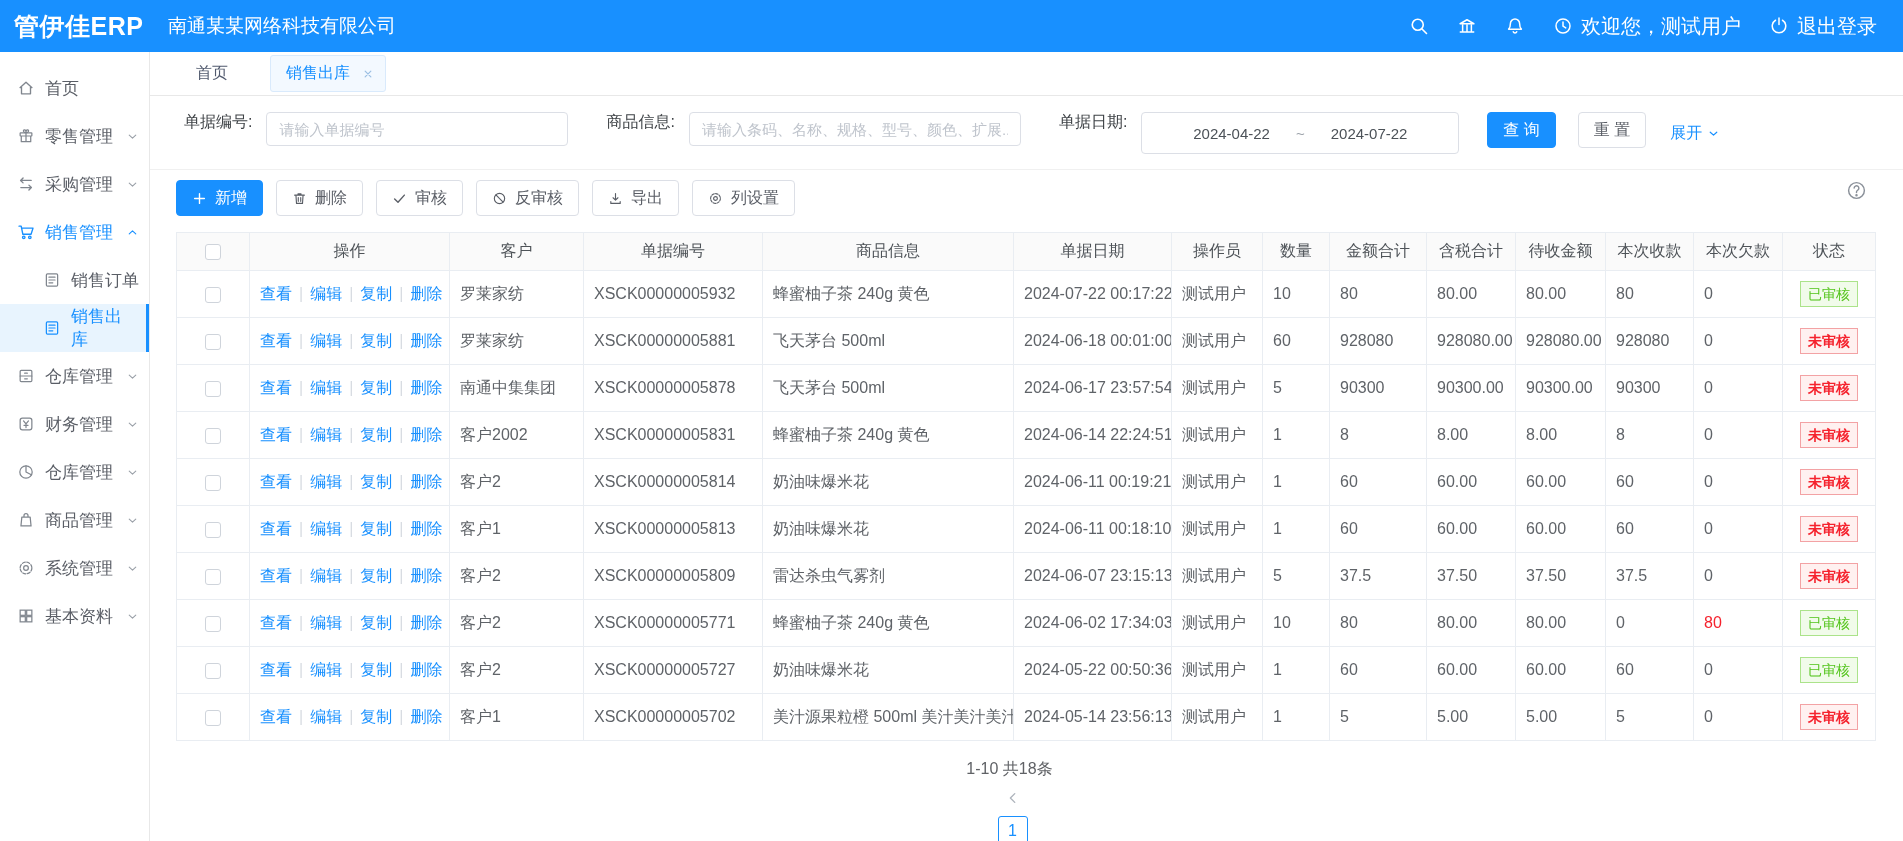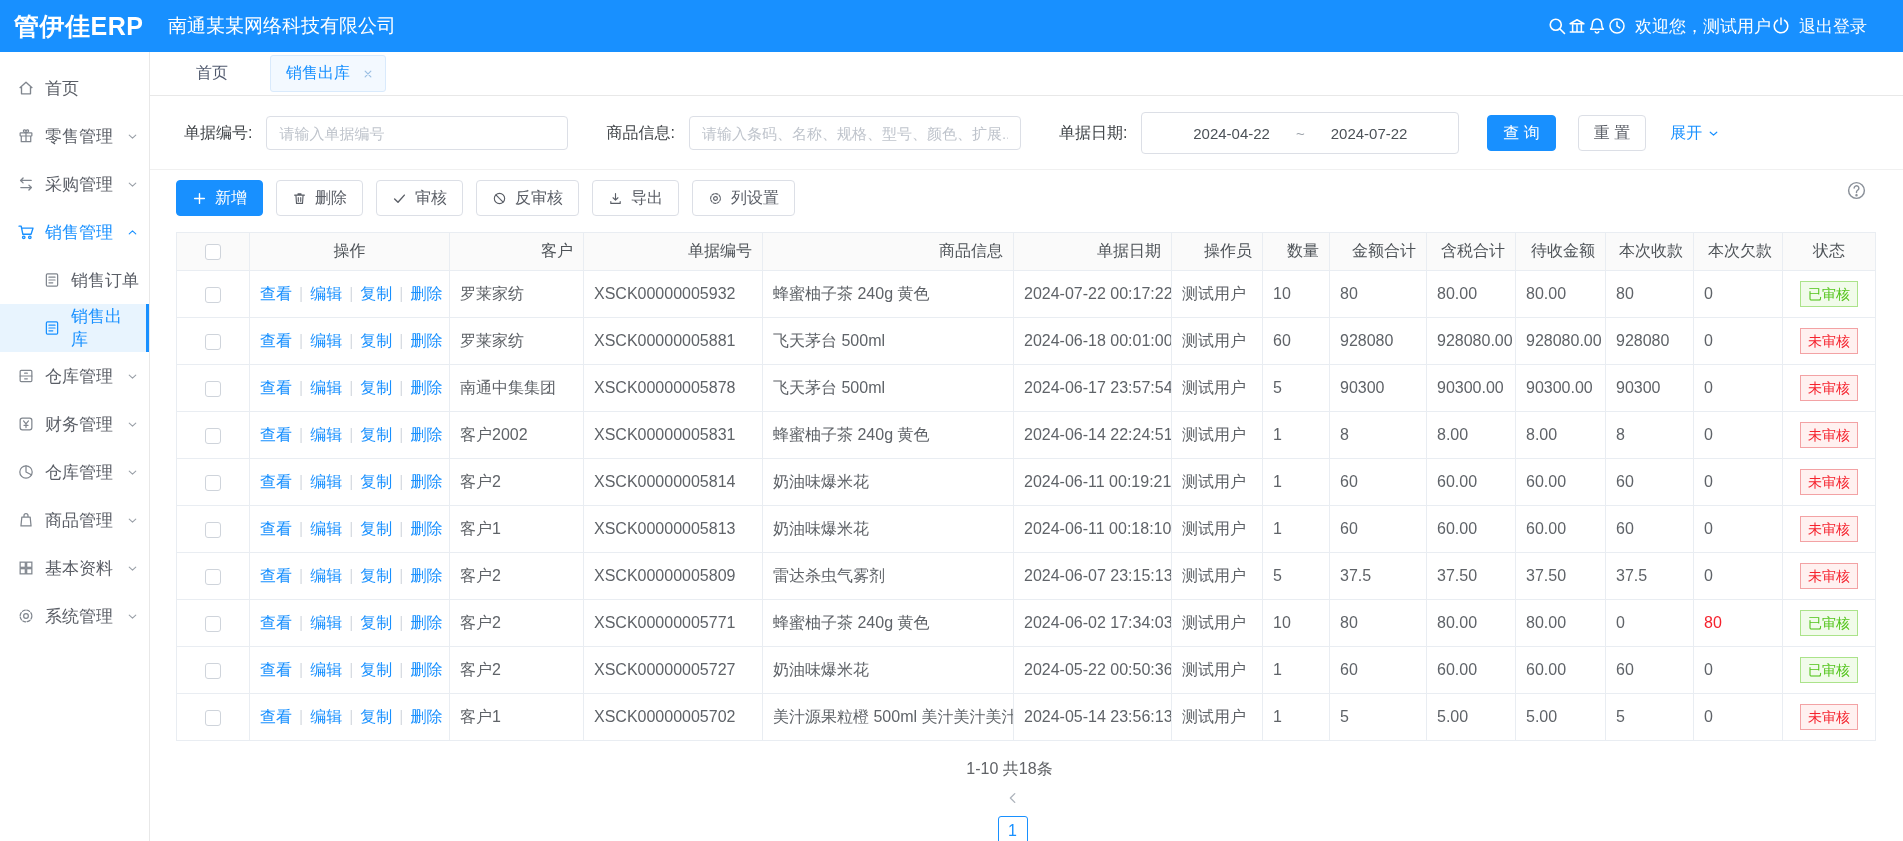--- a/index.html
+++ b/index.html
@@ -5,21 +5,21 @@
   * { margin:0; padding:0; box-sizing:border-box; }
   html,body { width:1903px; height:841px; overflow:hidden; background:#fff;
     font-family:"Liberation Sans","DejaVu Sans",sans-serif; }
   svg { display:block; }
 
   
   .topbar { position:fixed; top:0; left:0; width:1903px; height:52px; background:#1890ff;
     display:flex; align-items:center; color:#fff; z-index:20; }
   .logo { width:150px; padding-left:14px; font-size:25px; font-weight:bold; letter-spacing:.5px; white-space:nowrap; }
   .company { margin-left:18px; font-size:19px; }
-  .topbar-right { margin-left:auto; display:flex; align-items:center; padding-right:36px; font-size:17px; }
+  .topbar-right { margin-left:auto; display:flex; align-items:center; gap:28px; padding-right:26px; font-size:20px; }
   .tb-icon { width:20px; height:20px; cursor:pointer; }
   .tb-group { display:flex; align-items:center; gap:8px; cursor:pointer; }
 
   
   .sidebar { position:fixed; top:52px; left:0; bottom:0; width:150px; background:#fff;
     border-right:1px solid #e8e8e8; padding-top:12px; z-index:10; }
   .side-item { height:48px; display:flex; align-items:center; padding:0 10px 0 17px;
     color:#5a5e66; font-size:17px; cursor:pointer; }
   .side-item .sicon { width:18px; height:18px; margin-right:10px; color:#80868e; flex:none; }
   .side-item .chev { width:13px; height:13px; margin-left:auto; color:#9aa0a8; flex:none; }
@@ -32,21 +32,21 @@
   .main { position:fixed; top:52px; left:150px; width:1753px; bottom:0; background:#fff; }
 
   .tabbar { height:44px; border-bottom:1px solid #e8e8e8; display:flex; align-items:center;
     padding-left:46px; gap:42px; }
   .tab { font-size:16px; color:#515a6e; cursor:pointer; }
   .tab.active { color:#1890ff; background:#f3f9ff; border:1px solid #d9eafc; border-radius:3px;
     padding:7px 11px 7px 15px; display:flex; align-items:center; gap:12px; }
   .tab .close { width:12px; height:12px; color:#9bbfe3; cursor:pointer; }
 
   
-  .filters { display:flex; align-items:center; padding:16px 8px 15px 34px; border-bottom:1px solid #f0f0f0; }
+  .filters { display:flex; padding:16px 8px 15px 34px; border-bottom:1px solid #f0f0f0; }
   .f-label { font-size:16px; color:#3f4347; white-space:nowrap; }
   .f-input { height:34px; border:1px solid #dcdfe6; border-radius:4px; padding:0 12px; font-size:15px;
     color:#4d7c0f; outline:none; font-family:inherit; }
   .f-input::placeholder { color:#bfc4cc; }
   .in1 { width:302px; margin-left:14px; }
   .lab2 { margin-left:38px; }
   .in2 { width:332px; margin-left:14px; }
   .lab3 { margin-left:38px; }
   .datebox { width:318px; height:42px; margin-left:14px; border:1px solid #dcdfe6; border-radius:4px;
     display:flex; align-items:center; justify-content:center; gap:26px; font-size:15px; color:#4c5258; cursor:pointer; }
@@ -62,30 +62,30 @@
 
   
   .toolbar { display:flex; align-items:center; gap:13px; padding:10px 26px; position:relative; }
   .b-icon { width:15px; height:15px; }
   .help { position:absolute; right:36px; top:10px; width:21px; height:21px; color:#8a9099; cursor:pointer; }
 
   
   .table-wrap { margin:6px 28px 0 26px; }
   table { border-collapse:collapse; table-layout:fixed; width:1699px; }
   th, td { border:1px solid #e9edf2; font-weight:400; white-space:nowrap; overflow:hidden; }
-  th { height:38px; background:#fafafa; font-size:16px; color:#4e5358; text-align:right; padding:0 10px; }
+  th { height:38px; background:#fafafa; font-size:16px; color:#4e5358; text-align:center; padding:0 10px; }
   th.center, td.center { text-align:center; padding:0; }
   td { height:47px; font-size:16px; color:#5f6368; padding:0 10px; }
   .checkbox { display:inline-block; width:16px; height:16px; border:1px solid #cfd4db; border-radius:3px;
     background:#fff; vertical-align:middle; cursor:pointer; }
   .link { color:#1890ff; cursor:pointer; text-decoration:none; }
   .sep { color:#d8dce2; margin:0 7px; }
   .badge { display:inline-block; font-size:14px; line-height:1; padding:5px 7px; border-radius:0; border:1px solid; }
   .badge.approved { color:#52c41a; background:#f1fbea; border-color:#abe38a; }
-  .badge.pending  { color:#f5222d; background:#fff1f0; border-color:#f3a2a4; }
+  .badge.pending  { color:#f5222d; background:#fff1f0; border-color:#f3a2a4;font-weight:bold; }
   td .red { color:#f5222d; }
 
   
   .pagination { display:flex; align-items:center; justify-content:flex-end; gap:11px;
     margin:18px 28px 0 0; font-size:16px; color:#606266;flex-direction:column; }
   .pg-total { margin-right:6px; }
   .pg-arrow { width:14px; height:14px; color:#aeb4bc; cursor:pointer; }
   .pg-arrow.next { color:#6b7178; }
   .page-btn { min-width:30px; height:30px; line-height:28px; text-align:center; cursor:pointer; }
   .page-btn.current { border:1px solid #1890ff; color:#1890ff; border-radius:3px; }
@@ -259,42 +259,42 @@
       </span>
     <span>商品管理</span>
     <span class="chev">
         <svg viewBox="0 0 16 16" fill="none" stroke="currentColor" stroke-width="1.4" stroke-linecap="round" stroke-linejoin="round">
           <path d="M4 6.4 8 10l4-3.6"></path>
         </svg>
       </span>
   </div>
   <div class="side-item">
     <span class="sicon">
+        <svg viewBox="0 0 16 16" fill="none" stroke="currentColor" stroke-width="1.1" stroke-linecap="round">
+          <circle cx="8" cy="8" r="2.1"></circle>
+          <circle cx="8" cy="8" r="5.2" stroke-dasharray="2.7 1.4"></circle>
+        </svg>
+      </span>
+    <span>系统管理</span>
+    <span class="chev">
+        <svg viewBox="0 0 16 16" fill="none" stroke="currentColor" stroke-width="1.4" stroke-linecap="round" stroke-linejoin="round">
+          <path d="M4 6.4 8 10l4-3.6"></path>
+        </svg>
+      </span>
+  </div>
+  <div class="side-item">
+    <span class="sicon">
         <svg viewBox="0 0 16 16" fill="none" stroke="currentColor" stroke-width="1.1">
           <rect x="2.8" y="2.8" width="4.6" height="4.6"></rect>
           <rect x="8.6" y="2.8" width="4.6" height="4.6"></rect>
           <rect x="2.8" y="8.6" width="4.6" height="4.6"></rect>
           <rect x="8.6" y="8.6" width="4.6" height="4.6"></rect>
         </svg>
       </span>
     <span>基本资料</span>
-    <span class="chev">
-        <svg viewBox="0 0 16 16" fill="none" stroke="currentColor" stroke-width="1.4" stroke-linecap="round" stroke-linejoin="round">
-          <path d="M4 6.4 8 10l4-3.6"></path>
-        </svg>
-      </span>
-  </div>
-  <div class="side-item">
-    <span class="sicon">
-        <svg viewBox="0 0 16 16" fill="none" stroke="currentColor" stroke-width="1.1" stroke-linecap="round">
-          <circle cx="8" cy="8" r="2.1"></circle>
-          <circle cx="8" cy="8" r="5.2" stroke-dasharray="2.7 1.4"></circle>
-        </svg>
-      </span>
-    <span>系统管理</span>
     <span class="chev">
         <svg viewBox="0 0 16 16" fill="none" stroke="currentColor" stroke-width="1.4" stroke-linecap="round" stroke-linejoin="round">
           <path d="M4 6.4 8 10l4-3.6"></path>
         </svg>
       </span>
   </div>
 </aside>
 
 <main class="main">
 

